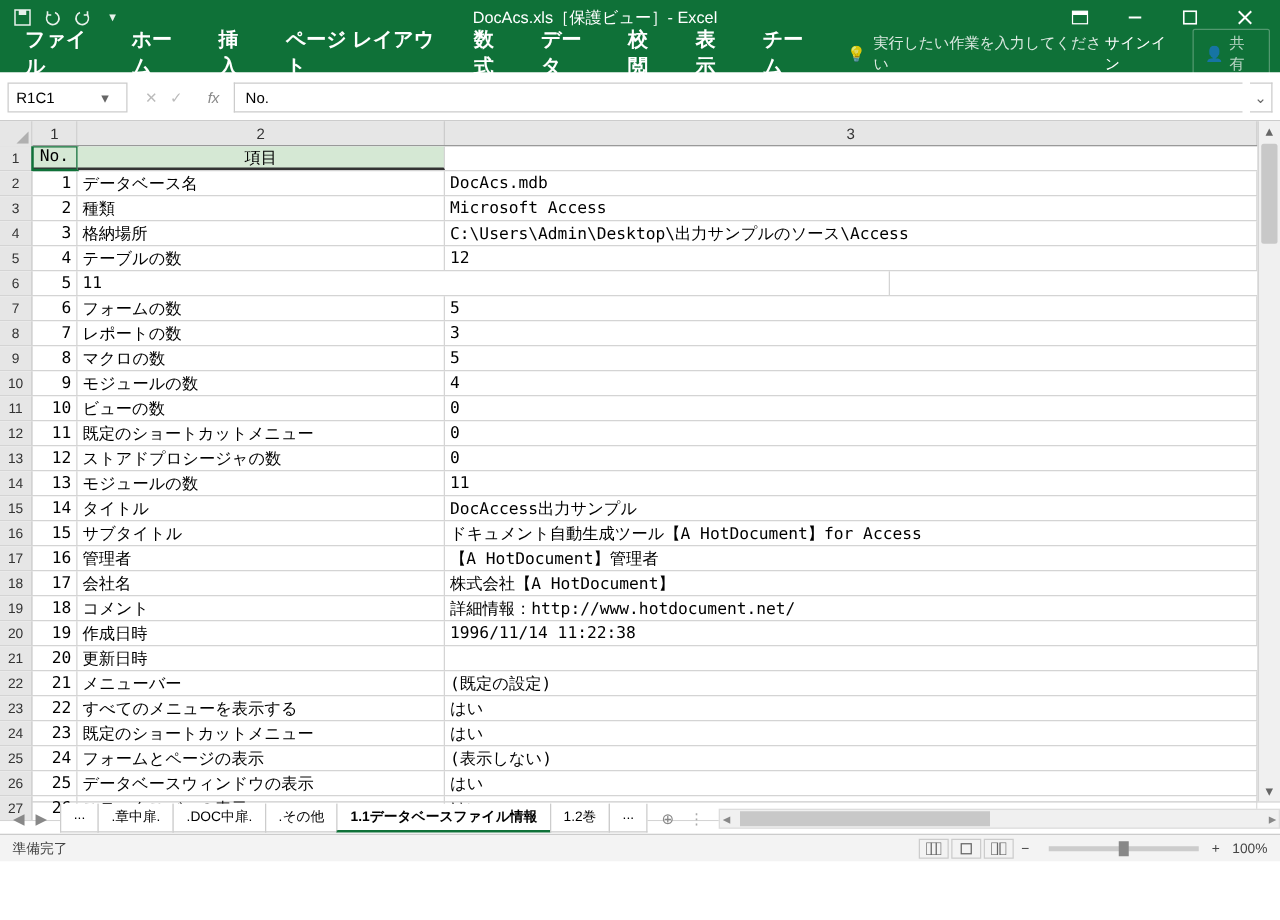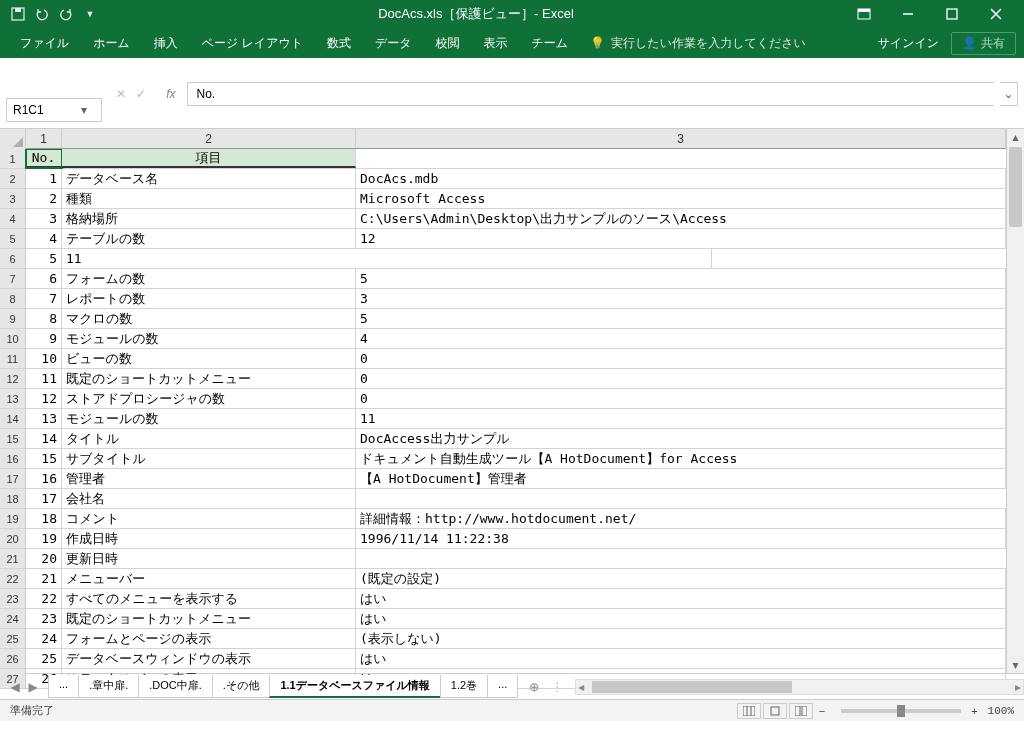--- a/index.html
+++ b/index.html
@@ -4,26 +4,26 @@
 <style>
 * { margin: 0; padding: 0; box-sizing: border-box; }
 body { font-family: "Meiryo UI", "Yu Gothic", sans-serif; font-size: 12px; background: #fff; width: 1024px; height: 736px; overflow: hidden; }
 .titlebar { background: #0f7138; height: 28px; display: flex; align-items: center; color: #fff; }
 .qat { display: flex; align-items: center; gap: 8px; padding: 0 10px; }
 .qat-icon { width: 16px; height: 16px; display: flex; align-items: center; justify-content: center; cursor: pointer; opacity: 0.9; }
 .title-center { flex: 1; text-align: center; font-size: 13px; }
 .win-controls { display: flex; gap: 4px; padding-right: 8px; }
 .win-btn { width: 40px; height: 20px; display: flex; align-items: center; justify-content: center; cursor: pointer; }
 .ribbon-tabs { background: #0f7138; height: 30px; display: flex; align-items: center; color: #fff; padding: 0 8px; }
-.ribbon-tab { padding: 0 12px; height: 30px; display: flex; align-items: center; cursor: pointer; font-size: 12px; }
+.ribbon-tab { padding: 0 12px; height: 30px; display: flex; align-items: center; cursor: pointer; font-size: 16px; font-weight: bold; }
 .tell-me { display: flex; align-items: center; gap: 6px; margin-left: 10px; opacity: 0.85; }
 .signin-area { margin-left: auto; display: flex; align-items: center; gap: 12px; }
 .share-btn { border: 1px solid rgba(255,255,255,0.4); padding: 2px 10px; border-radius: 2px; display: flex; align-items: center; gap: 4px; opacity: 0.7; }
 .formula-bar-area { border-bottom: 1px solid #ccc; padding: 8px 6px 6px; display: flex; align-items: center; gap: 6px; background: #fff; }
-.name-box { width: 96px; height: 24px; border: 1px solid #ccc; background: #fff; padding: 0 6px; display: flex; align-items: center; justify-content: space-between; margin-top: 32px; }
+.name-box { width: 96px; height: 24px; border: 1px solid #ccc; background: #fff; padding: 0 6px; display: flex; align-items: center; justify-content: space-between; }
 .name-box-dd { width: 14px; color: #666; }
 .fb-btns { display: flex; gap: 10px; padding: 0 8px; color: #bbb; }
 .fx-label { color: #888; font-style: italic; padding: 0 6px; }
 .formula-input { flex: 1; height: 24px; border: 1px solid #ccc; border-right: none; padding: 0 8px; display: flex; align-items: center; }
 .formula-expand { width: 18px; height: 24px; border: 1px solid #ccc; border-left: none; display: flex; align-items: center; justify-content: center; color: #666; }
 .grid-wrap { display: flex; height: 544px; }
 .col-headers { display: flex; height: 20px; background: #e6e6e6; border-bottom: 1px solid #999; }
 .corner { width: 26px; height: 20px; background: #e6e6e6; border-right: 1px solid #ccc; display: flex; align-items: flex-end; justify-content: flex-end; }
 .corner svg { margin: 0 2px 2px 0; }
 .col-head { text-align: center; border-right: 1px solid #ccc; display: flex; align-items: center; justify-content: center; background: #e6e6e6; font-size: 12px; color: #333; }
@@ -261,20 +261,21 @@
         <div class="grid-row">
           <div class="row-head">17</div>
           <div class="cell c1">16</div>
           <div class="cell c2">管理者</div>
           <div class="cell c3">【A HotDocument】管理者</div>
         </div>
         <div class="grid-row">
           <div class="row-head">18</div>
           <div class="cell c1">17</div>
           <div class="cell c2">会社名</div>
+          <div class="cell c3">株式会社【A HotDocument】</div>
         </div>
         <div class="grid-row">
           <div class="row-head">19</div>
           <div class="cell c1">18</div>
           <div class="cell c2">コメント</div>
           <div class="cell c3">詳細情報：http://www.hotdocument.net/</div>
         </div>
         <div class="grid-row">
           <div class="row-head">20</div>
           <div class="cell c1">19</div>
@@ -374,14 +375,14 @@
           <rect x="0" y="0" width="5" height="10" fill="none" stroke="#666"></rect>
           <rect x="7" y="0" width="5" height="10" fill="none" stroke="#666"></rect>
         </svg>
       </div>
   </div>
   <span style="margin:0 6px;cursor:pointer;">−</span>
   <div class="zoom-slider">
       <div class="zoom-thumb"></div>
     </div>
   <span style="cursor:pointer;">+</span>
-  <span style="margin-left:10px;font-family:Liberation Mono, monospace;">100%</span>
+  <span style="margin-left:10px;">100%</span>
 </div>
 
 </body></html>

